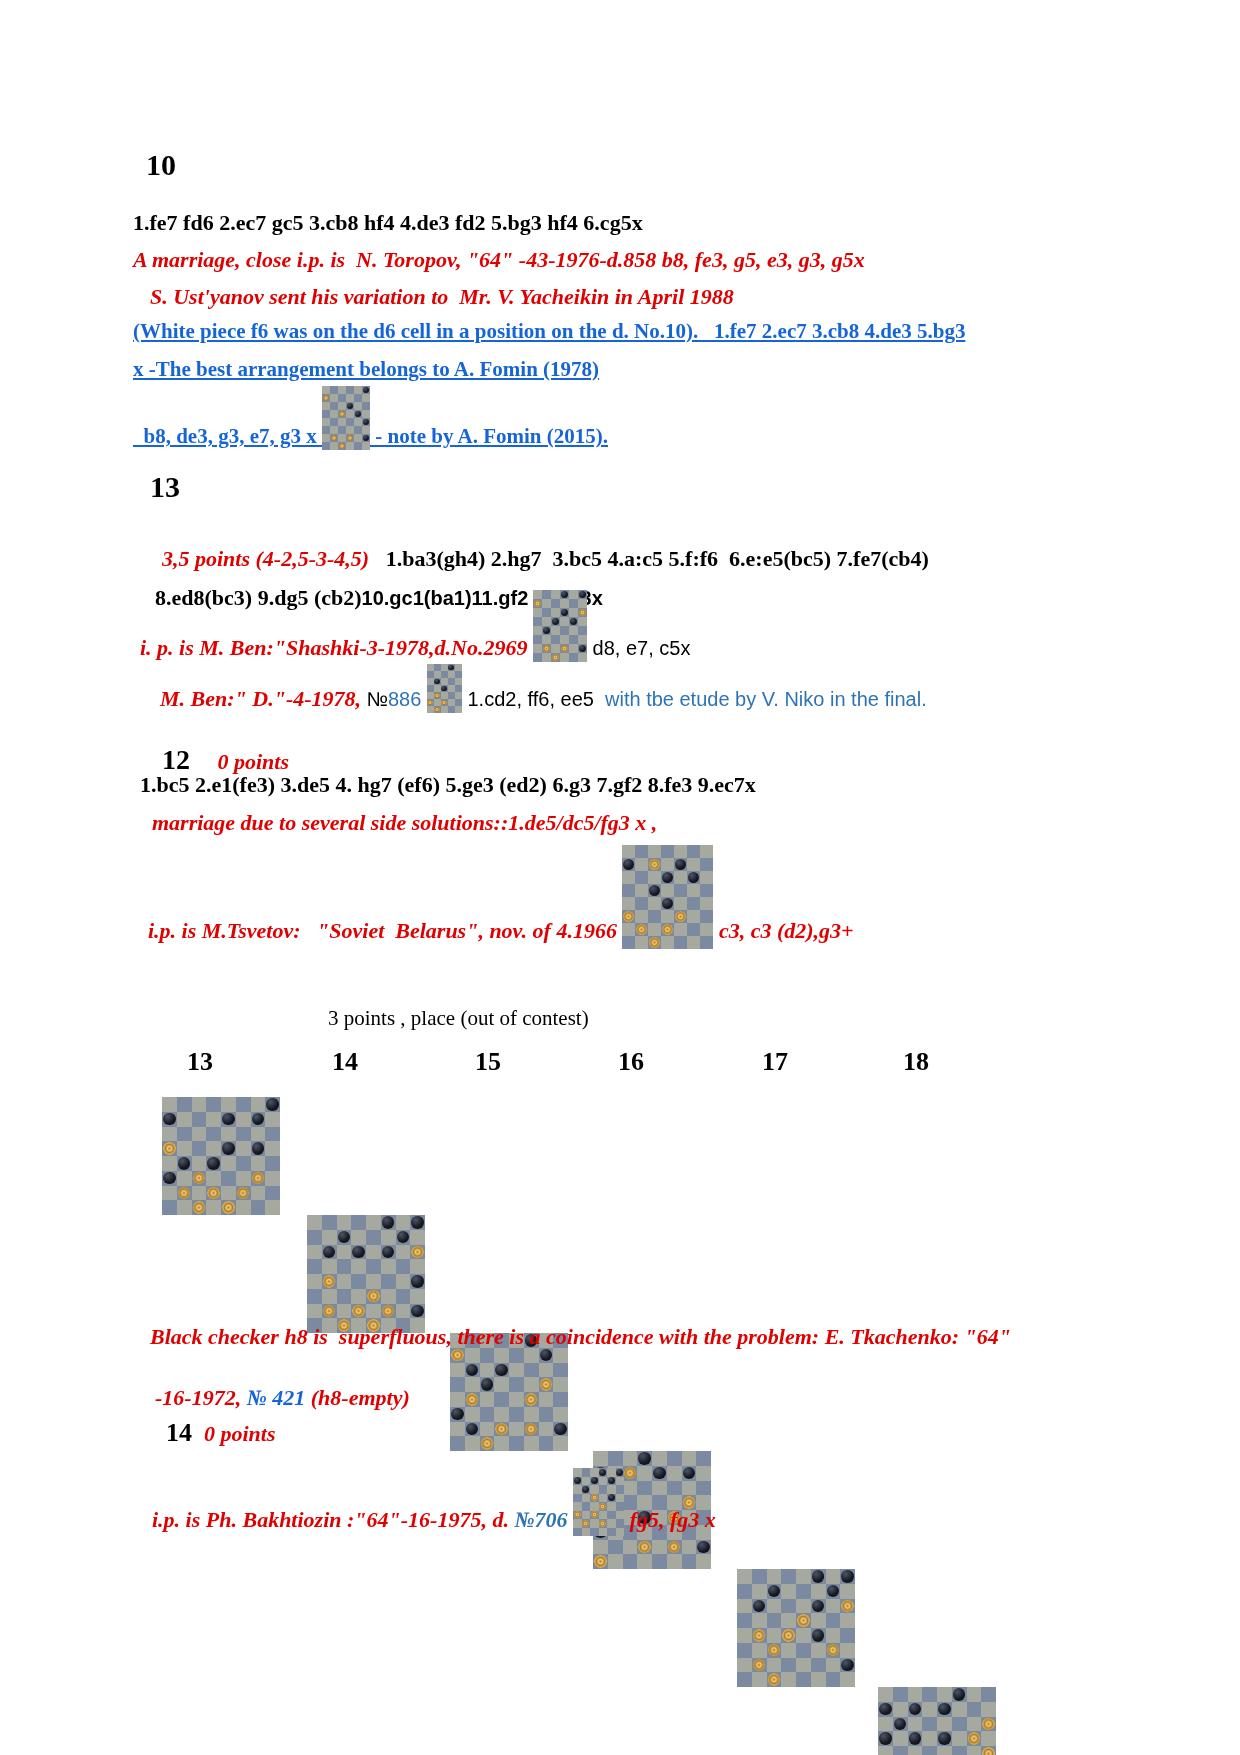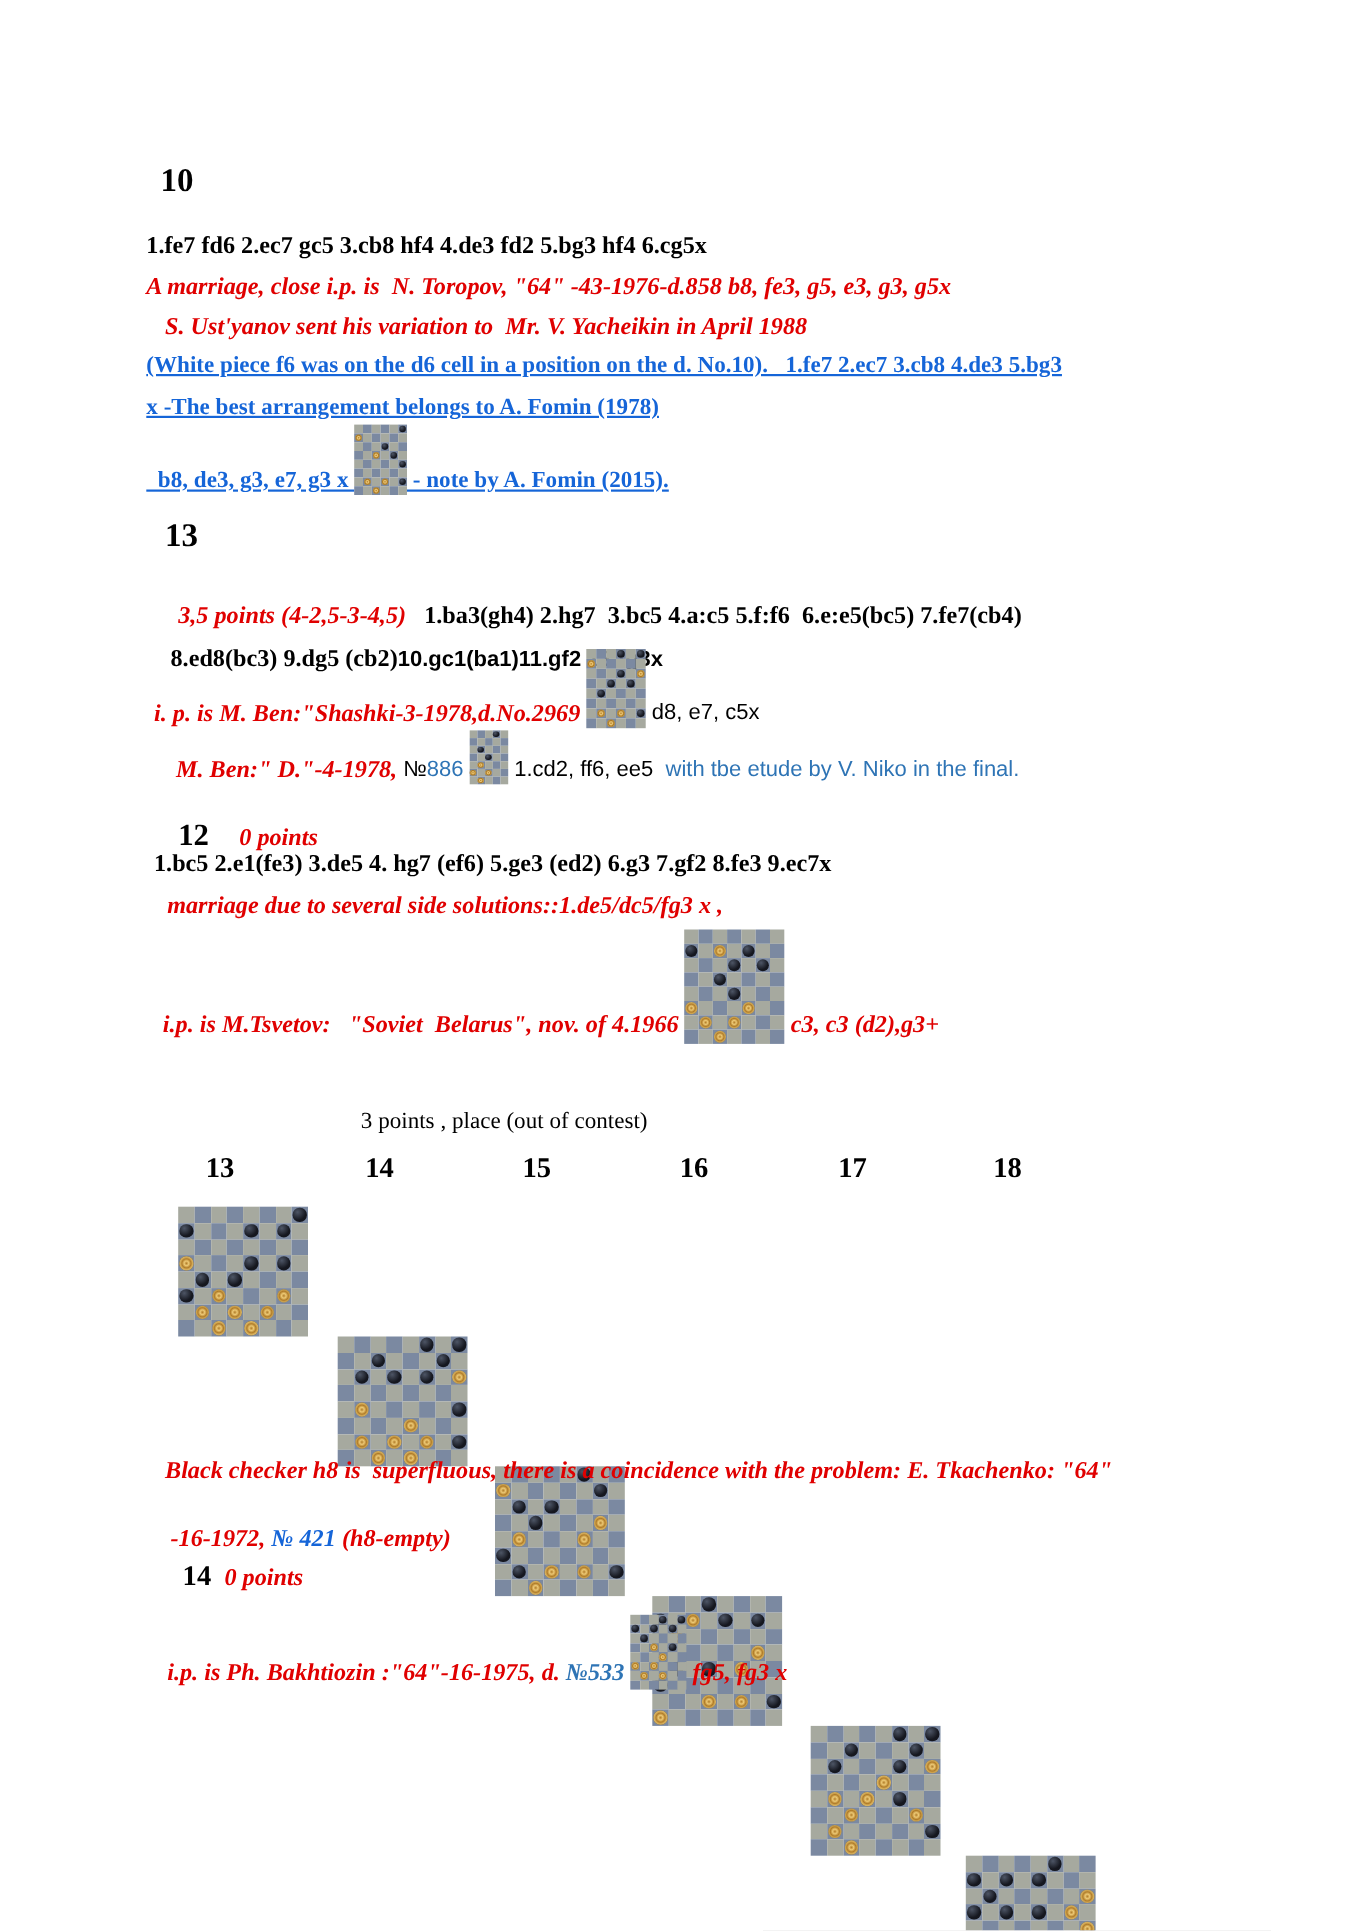--- a/index.html
+++ b/index.html
@@ -94,18 +94,18 @@
   <div class="abs t22" style="top:1360px;left:133px;">
     <span class="b it red">-16-1972, </span><span class="b it blue" style="text-decoration:none;">№ 421 </span><span class="b it red">(h8-empty)</span>
   </div>
 
   <div class="abs" style="top:1400px;left:150px;">
     <span class="b h2" style="font-size:26px;">14</span><span class="b it red t22" style="margin-left:12px;">0 points</span>
   </div>
 
   <div class="row" style="top:1468px;left:152px;height:68px;">
     <span class="b it red t22 pb4">i.p. is Ph. Bakhtiozin :"64"-16-1975, d. </span>
-    <span class="b it t22 pb4" style="color:#2e74b5;">№533 </span>
+    <span class="b it t22 pb4" style="color:#2e74b5;">№706 </span>
     <span class="board" style="width: 51px; height: 68px;"><div style="position: absolute; left: 0px; top: 0px; width: 8.5px; height: 8.5px; background: rgb(166, 169, 159);"></div><div style="position: absolute; left: 8.5px; top: 0px; width: 8.5px; height: 8.5px; background: rgb(123, 137, 161);"></div><div style="position: absolute; left: 17px; top: 0px; width: 8.5px; height: 8.5px; background: rgb(166, 169, 159);"></div><div style="position: absolute; left: 25.5px; top: 0px; width: 8.5px; height: 8.5px; background: rgb(123, 137, 161);"></div><div style="position: absolute; left: 34px; top: 0px; width: 8.5px; height: 8.5px; background: rgb(166, 169, 159);"></div><div style="position: absolute; left: 42.5px; top: 0px; width: 8.5px; height: 8.5px; background: rgb(123, 137, 161);"></div><div style="position: absolute; left: 0px; top: 8.5px; width: 8.5px; height: 8.5px; background: rgb(123, 137, 161);"></div><div style="position: absolute; left: 8.5px; top: 8.5px; width: 8.5px; height: 8.5px; background: rgb(166, 169, 159);"></div><div style="position: absolute; left: 17px; top: 8.5px; width: 8.5px; height: 8.5px; background: rgb(123, 137, 161);"></div><div style="position: absolute; left: 25.5px; top: 8.5px; width: 8.5px; height: 8.5px; background: rgb(166, 169, 159);"></div><div style="position: absolute; left: 34px; top: 8.5px; width: 8.5px; height: 8.5px; background: rgb(123, 137, 161);"></div><div style="position: absolute; left: 42.5px; top: 8.5px; width: 8.5px; height: 8.5px; background: rgb(166, 169, 159);"></div><div style="position: absolute; left: 0px; top: 17px; width: 8.5px; height: 8.5px; background: rgb(166, 169, 159);"></div><div style="position: absolute; left: 8.5px; top: 17px; width: 8.5px; height: 8.5px; background: rgb(123, 137, 161);"></div><div style="position: absolute; left: 17px; top: 17px; width: 8.5px; height: 8.5px; background: rgb(166, 169, 159);"></div><div style="position: absolute; left: 25.5px; top: 17px; width: 8.5px; height: 8.5px; background: rgb(123, 137, 161);"></div><div style="position: absolute; left: 34px; top: 17px; width: 8.5px; height: 8.5px; background: rgb(166, 169, 159);"></div><div style="position: absolute; left: 42.5px; top: 17px; width: 8.5px; height: 8.5px; background: rgb(123, 137, 161);"></div><div style="position: absolute; left: 0px; top: 25.5px; width: 8.5px; height: 8.5px; background: rgb(123, 137, 161);"></div><div style="position: absolute; left: 8.5px; top: 25.5px; width: 8.5px; height: 8.5px; background: rgb(166, 169, 159);"></div><div style="position: absolute; left: 17px; top: 25.5px; width: 8.5px; height: 8.5px; background: rgb(123, 137, 161);"></div><div style="position: absolute; left: 25.5px; top: 25.5px; width: 8.5px; height: 8.5px; background: rgb(166, 169, 159);"></div><div style="position: absolute; left: 34px; top: 25.5px; width: 8.5px; height: 8.5px; background: rgb(123, 137, 161);"></div><div style="position: absolute; left: 42.5px; top: 25.5px; width: 8.5px; height: 8.5px; background: rgb(166, 169, 159);"></div><div style="position: absolute; left: 0px; top: 34px; width: 8.5px; height: 8.5px; background: rgb(166, 169, 159);"></div><div style="position: absolute; left: 8.5px; top: 34px; width: 8.5px; height: 8.5px; background: rgb(123, 137, 161);"></div><div style="position: absolute; left: 17px; top: 34px; width: 8.5px; height: 8.5px; background: rgb(166, 169, 159);"></div><div style="position: absolute; left: 25.5px; top: 34px; width: 8.5px; height: 8.5px; background: rgb(123, 137, 161);"></div><div style="position: absolute; left: 34px; top: 34px; width: 8.5px; height: 8.5px; background: rgb(166, 169, 159);"></div><div style="position: absolute; left: 42.5px; top: 34px; width: 8.5px; height: 8.5px; background: rgb(123, 137, 161);"></div><div style="position: absolute; left: 0px; top: 42.5px; width: 8.5px; height: 8.5px; background: rgb(123, 137, 161);"></div><div style="position: absolute; left: 8.5px; top: 42.5px; width: 8.5px; height: 8.5px; background: rgb(166, 169, 159);"></div><div style="position: absolute; left: 17px; top: 42.5px; width: 8.5px; height: 8.5px; background: rgb(123, 137, 161);"></div><div style="position: absolute; left: 25.5px; top: 42.5px; width: 8.5px; height: 8.5px; background: rgb(166, 169, 159);"></div><div style="position: absolute; left: 34px; top: 42.5px; width: 8.5px; height: 8.5px; background: rgb(123, 137, 161);"></div><div style="position: absolute; left: 42.5px; top: 42.5px; width: 8.5px; height: 8.5px; background: rgb(166, 169, 159);"></div><div style="position: absolute; left: 0px; top: 51px; width: 8.5px; height: 8.5px; background: rgb(166, 169, 159);"></div><div style="position: absolute; left: 8.5px; top: 51px; width: 8.5px; height: 8.5px; background: rgb(123, 137, 161);"></div><div style="position: absolute; left: 17px; top: 51px; width: 8.5px; height: 8.5px; background: rgb(166, 169, 159);"></div><div style="position: absolute; left: 25.5px; top: 51px; width: 8.5px; height: 8.5px; background: rgb(123, 137, 161);"></div><div style="position: absolute; left: 34px; top: 51px; width: 8.5px; height: 8.5px; background: rgb(166, 169, 159);"></div><div style="position: absolute; left: 42.5px; top: 51px; width: 8.5px; height: 8.5px; background: rgb(123, 137, 161);"></div><div style="position: absolute; left: 0px; top: 59.5px; width: 8.5px; height: 8.5px; background: rgb(123, 137, 161);"></div><div style="position: absolute; left: 8.5px; top: 59.5px; width: 8.5px; height: 8.5px; background: rgb(166, 169, 159);"></div><div style="position: absolute; left: 17px; top: 59.5px; width: 8.5px; height: 8.5px; background: rgb(123, 137, 161);"></div><div style="position: absolute; left: 25.5px; top: 59.5px; width: 8.5px; height: 8.5px; background: rgb(166, 169, 159);"></div><div style="position: absolute; left: 34px; top: 59.5px; width: 8.5px; height: 8.5px; background: rgb(123, 137, 161);"></div><div style="position: absolute; left: 42.5px; top: 59.5px; width: 8.5px; height: 8.5px; background: rgb(166, 169, 159);"></div><div style="position: absolute; border-radius: 50%; left: 26.18px; top: 0.68px; width: 7.14px; height: 7.14px; background: radial-gradient(circle at 35% 30%, rgb(77, 85, 101), rgb(21, 23, 31) 60%);"></div><div style="position: absolute; border-radius: 50%; left: 43.18px; top: 0.68px; width: 7.14px; height: 7.14px; background: radial-gradient(circle at 35% 30%, rgb(77, 85, 101), rgb(21, 23, 31) 60%);"></div><div style="position: absolute; border-radius: 50%; left: 0.68px; top: 9.18px; width: 7.14px; height: 7.14px; background: radial-gradient(circle at 35% 30%, rgb(77, 85, 101), rgb(21, 23, 31) 60%);"></div><div style="position: absolute; border-radius: 50%; left: 17.68px; top: 9.18px; width: 7.14px; height: 7.14px; background: radial-gradient(circle at 35% 30%, rgb(77, 85, 101), rgb(21, 23, 31) 60%);"></div><div style="position: absolute; border-radius: 50%; left: 34.68px; top: 9.18px; width: 7.14px; height: 7.14px; background: radial-gradient(circle at 35% 30%, rgb(77, 85, 101), rgb(21, 23, 31) 60%);"></div><div style="position: absolute; border-radius: 50%; left: 9.18px; top: 17.68px; width: 7.14px; height: 7.14px; background: radial-gradient(circle at 35% 30%, rgb(77, 85, 101), rgb(21, 23, 31) 60%);"></div><div style="position: absolute; border-radius: 50%; left: 34.68px; top: 26.18px; width: 7.14px; height: 7.14px; background: radial-gradient(circle at 35% 30%, rgb(77, 85, 101), rgb(21, 23, 31) 60%);"></div><div style="position: absolute; border-radius: 50%; left: 17.68px; top: 26.18px; width: 7.14px; height: 7.14px; background: repeating-radial-gradient(circle, rgb(176, 124, 40) 0px, rgb(236, 200, 116) 1.19px, rgb(176, 124, 40) 2.38px); box-shadow: rgb(107, 78, 20) 0px 0px 1px inset;"></div><div style="position: absolute; border-radius: 50%; left: 26.18px; top: 34.68px; width: 7.14px; height: 7.14px; background: repeating-radial-gradient(circle, rgb(176, 124, 40) 0px, rgb(236, 200, 116) 1.19px, rgb(176, 124, 40) 2.38px); box-shadow: rgb(107, 78, 20) 0px 0px 1px inset;"></div><div style="position: absolute; border-radius: 50%; left: 0.68px; top: 43.18px; width: 7.14px; height: 7.14px; background: repeating-radial-gradient(circle, rgb(176, 124, 40) 0px, rgb(236, 200, 116) 1.19px, rgb(176, 124, 40) 2.38px); box-shadow: rgb(107, 78, 20) 0px 0px 1px inset;"></div><div style="position: absolute; border-radius: 50%; left: 17.68px; top: 43.18px; width: 7.14px; height: 7.14px; background: repeating-radial-gradient(circle, rgb(176, 124, 40) 0px, rgb(236, 200, 116) 1.19px, rgb(176, 124, 40) 2.38px); box-shadow: rgb(107, 78, 20) 0px 0px 1px inset;"></div><div style="position: absolute; border-radius: 50%; left: 9.18px; top: 51.68px; width: 7.14px; height: 7.14px; background: repeating-radial-gradient(circle, rgb(176, 124, 40) 0px, rgb(236, 200, 116) 1.19px, rgb(176, 124, 40) 2.38px); box-shadow: rgb(107, 78, 20) 0px 0px 1px inset;"></div><div style="position: absolute; border-radius: 50%; left: 26.18px; top: 51.68px; width: 7.14px; height: 7.14px; background: repeating-radial-gradient(circle, rgb(176, 124, 40) 0px, rgb(236, 200, 116) 1.19px, rgb(176, 124, 40) 2.38px); box-shadow: rgb(107, 78, 20) 0px 0px 1px inset;"></div></span>
     <span class="b it red t22 pb4"> fg5, fg3 x</span>
   </div>
 
 </div>
 
 </body></html>

